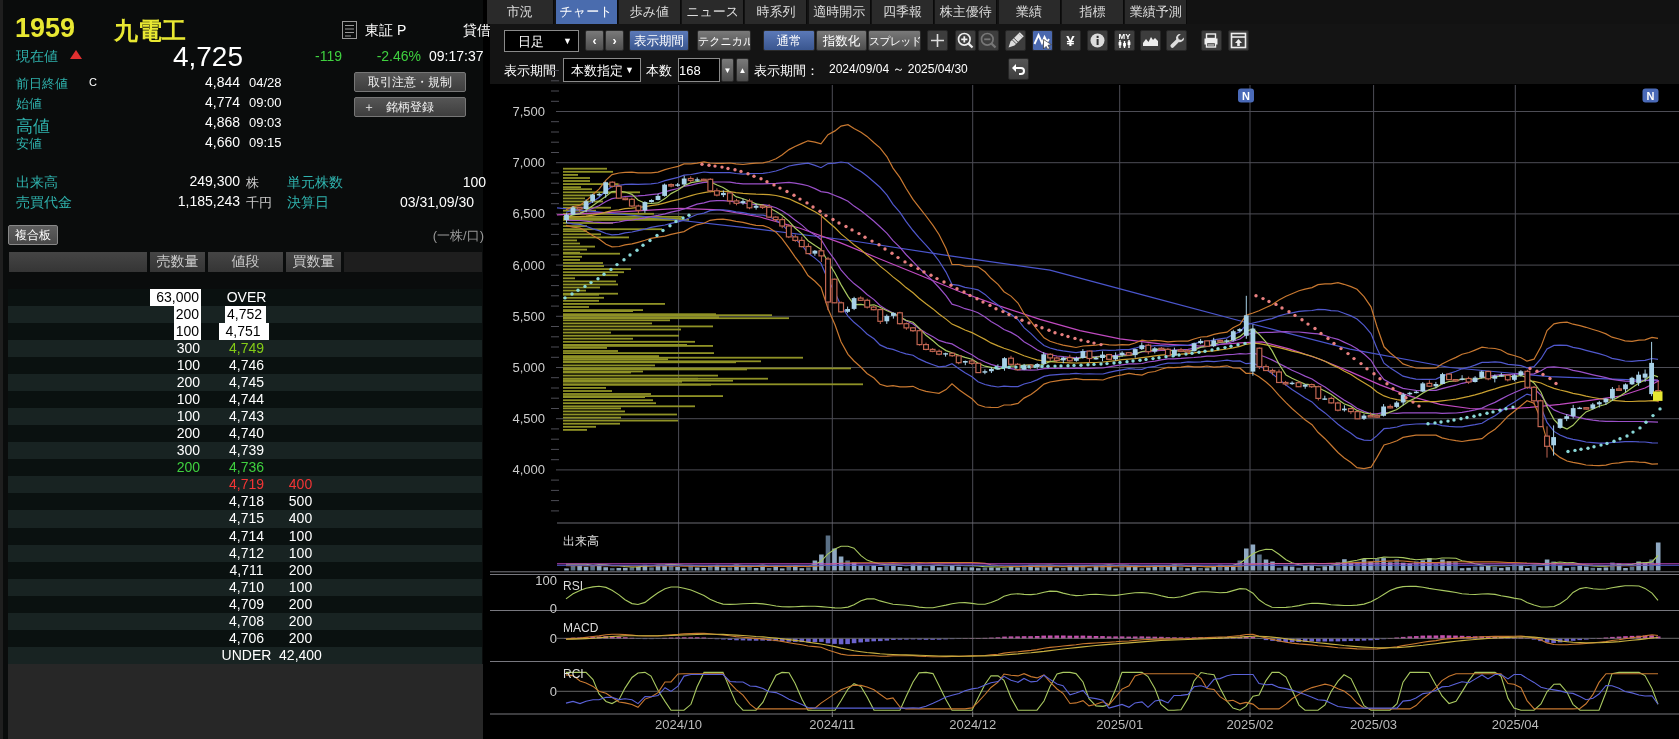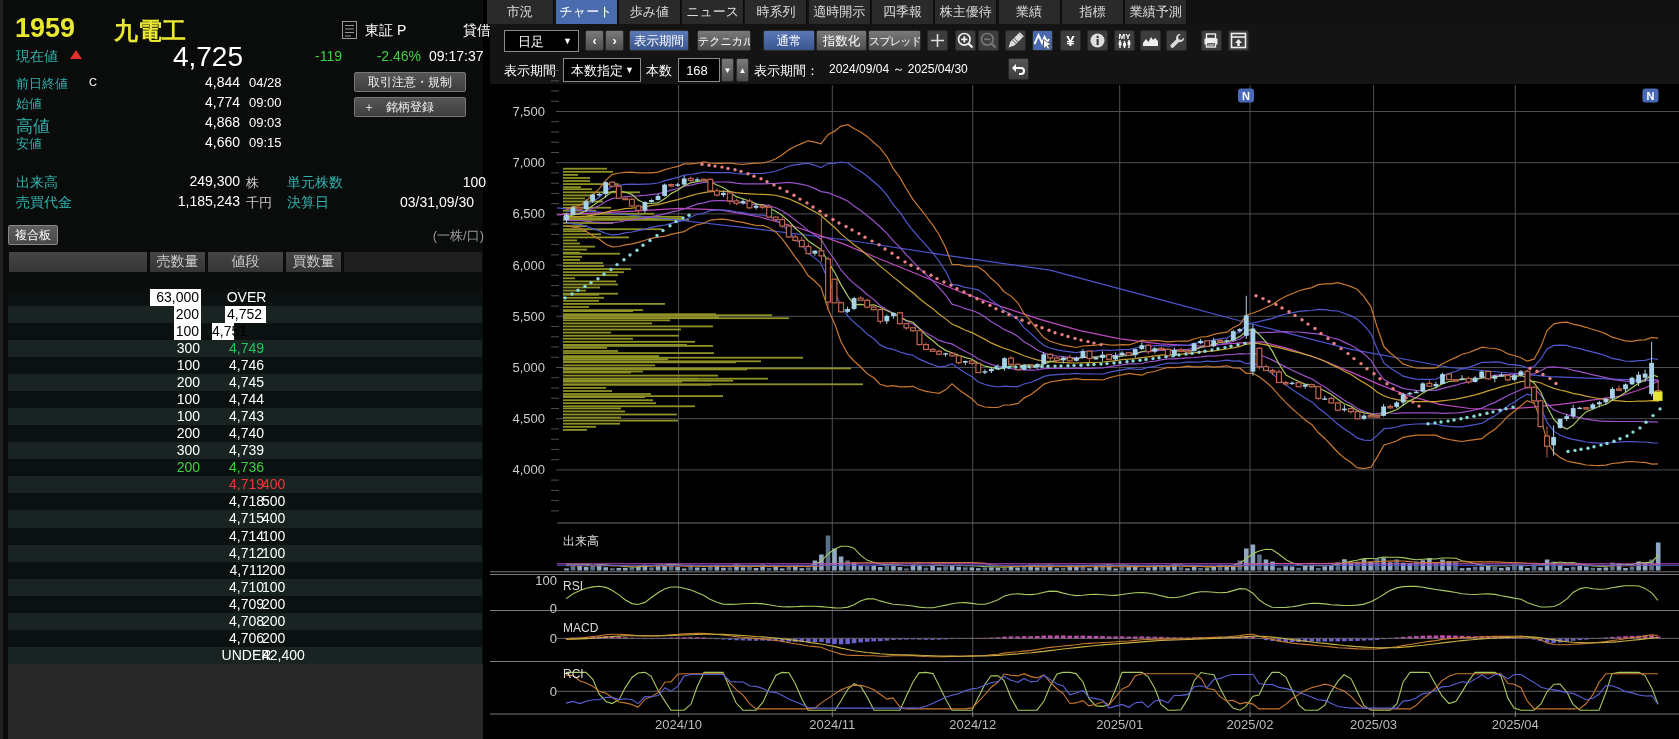--- a/index.html
+++ b/index.html
@@ -10,21 +10,21 @@
 #left{position:absolute;left:0;top:0;width:483px;height:739px;background:#0a0c0c}
 #left .lbl{color:#2fb3ae;font-size:14px}
 #left .w{color:#fff}
 #lbot{position:absolute;left:8px;top:664px;width:475px;height:75px;background:#272727}
 
 .trow{position:absolute;left:8px;width:474px;height:17.1px;font-size:14px;line-height:17.1px}
 .re{background:#182322}
 .ro{background:#0a1110}
 .cs{position:absolute;left:92px;width:100px;text-align:right}
 .cp{position:absolute;left:196px;width:85px;text-align:center}
-.cb{position:absolute;left:254px;width:77px;text-align:left}
+.cb{position:absolute;left:254px;width:77px;text-align:center}
 .cw{position:absolute;top:0;height:17.1px;background:#fff;color:#000;text-align:right;padding-right:2px}
 .hcell{position:absolute;top:252px;height:19.5px;background:linear-gradient(#454545,#353535);
  color:#ccc;font-size:14px;text-align:center;line-height:19px}
 
 #right{position:absolute;left:490px;top:0;width:1189px;height:739px;background:#000}
 #tabbar{position:absolute;left:0;top:0;width:1189px;height:23.5px;background:#121212}
 .tab{position:absolute;top:0;width:62px;height:23.5px;background:#2a2a2a;color:#ddd;
  font-size:13px;text-align:center;line-height:23px;border-right:1.5px solid #0a0a0a}
 .tab.sel{background:#4a6cae;color:#fff}
 #toolbar{position:absolute;left:0;top:23.5px;width:1189px;height:60.5px;background:#141414}
@@ -100,25 +100,25 @@
       <div class="trow ro" style="top:288.57px">
         <div class="cw" style="left:142px;width:51px">63,000</div>
         <div class="cp" style="color:#fff">OVER</div>
       </div>
       <div class="trow re" style="top:305.64px">
         <div class="cw" style="left:166px;width:27px">200</div>
         <div class="cw" style="left:217px;width:41px;text-align:center">4,752</div>
       </div>
       <div class="trow ro" style="top:322.71px">
         <div class="cw" style="left:166px;width:27px">100</div>
-        <div class="cw" style="left:204px;width:22px;text-align:center">4,751</div>
+        <div class="cw" style="left:211px;width:50px;text-align:center">4,751</div>
       </div>
       <div class="trow re" style="top:339.78px">
         <div class="cs" style="color:#fff">300</div>
-        <div class="cp" style="color:#22c55e">4,749</div>
+        <div class="cp" style="color:#84cc16">4,749</div>
       </div>
       <div class="trow ro" style="top:356.85px">
         <div class="cs" style="color:#fff">100</div>
         <div class="cp" style="color:#fff">4,746</div>
       </div>
       <div class="trow re" style="top:373.92px">
         <div class="cs" style="color:#fff">200</div>
         <div class="cp" style="color:#fff">4,745</div>
       </div>
       <div class="trow ro" style="top:390.99px">
@@ -269,21 +269,21 @@
           </svg></div>
         <div class="ibtn" style="left:738px"><svg width="19" height="19" viewBox="0 0 19 19">
             <rect x="2.5" y="2.5" width="14" height="14" fill="none" stroke="#eee" stroke-width="1.6"></rect>
             <line x1="2.5" y1="6" x2="16.5" y2="6" stroke="#eee" stroke-width="1.6"></line>
             <path d="M9.5 8 L13 12 L10.8 12 L10.8 15 L8.2 15 L8.2 12 L6 12 Z" fill="#eee"></path>
           </svg></div>
 
       <div class="wlbl" style="left:14px;top:38px">表示期間</div>
       <div class="combo" style="left:73px;top:34.5px;width:78px;height:24px;line-height:23px"><span style="margin-left:7px">本数指定</span><span style="position:absolute;right:6px;top:0;font-size:9px">▼</span></div>
       <div class="wlbl" style="left:156px;top:38px">本数</div>
-      <div class="combo" style="left:188px;top:34.5px;width:42px;height:24px;line-height:23px;text-align:center"><span style="margin-right:4px">168</span></div>
+      <div class="combo" style="left:188px;top:34.5px;width:42px;height:24px;line-height:23px;text-align:left"><span style="margin-right:4px">168</span></div>
       <div class="btn" style="left:231px;top:34.5px;width:13px;height:24px;font-size:8px;line-height:24px">▼</div>
       <div class="btn" style="left:246px;top:34.5px;width:13px;height:24px;font-size:8px;line-height:24px">▲</div>
       <div class="wlbl" style="left:264px;top:38px">表示期間：</div>
       <div class="wlbl" style="left:339px;top:37px;font-size:12px">2024/09/04 ～ 2025/04/30</div>
       <div class="ibtn" style="left:518px;top:34.5px;width:21px;height:22px;background:linear-gradient(#565656,#3e3e3e)">
         <svg width="19" height="20" viewBox="0 0 19 20">
             <path d="M4 9 h8 a3 3 0 0 1 0 6 h-2" fill="none" stroke="#fff" stroke-width="2"></path>
             <path d="M7 5 L3 9 L7 13 z" fill="#fff"></path>
           </svg>
       </div>

